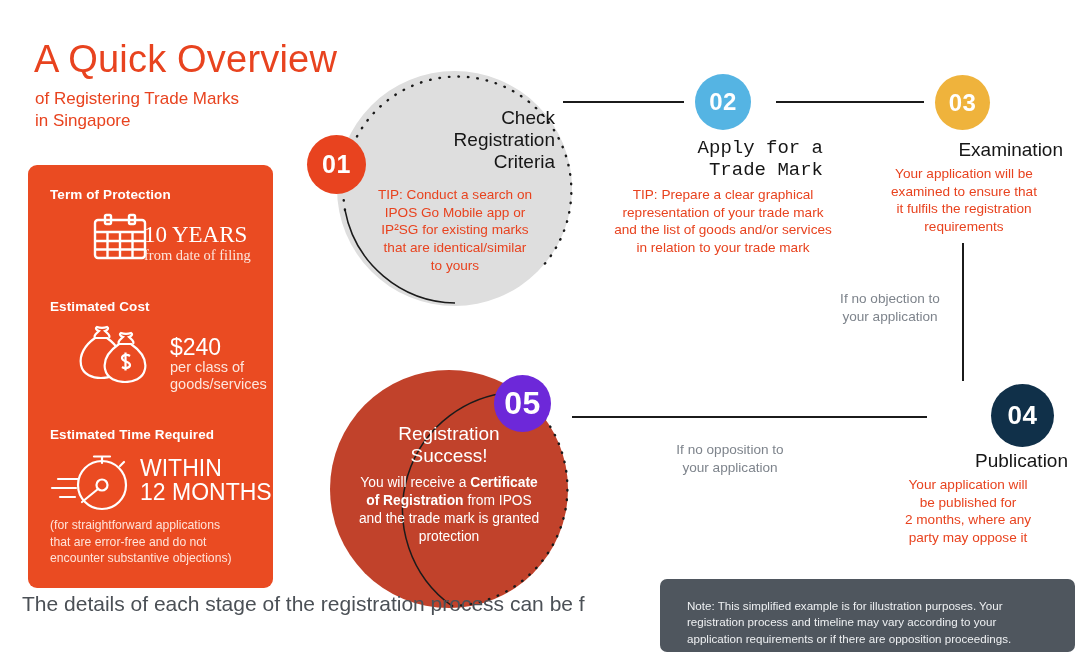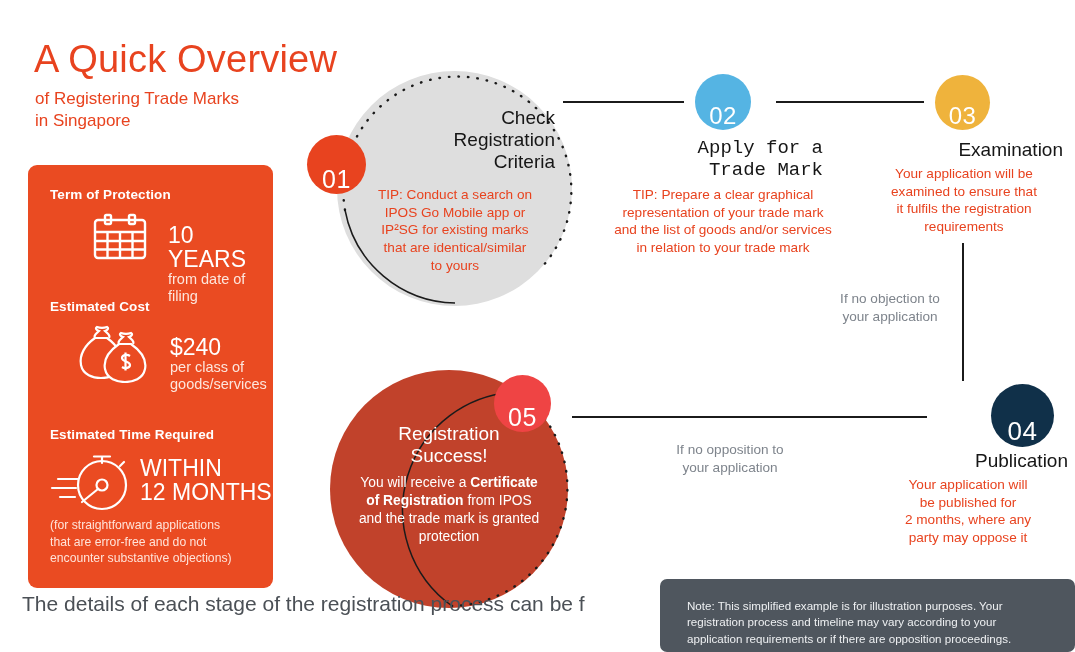--- a/index.html
+++ b/index.html
@@ -46,22 +46,22 @@
   .stat .sml { font-size: 14.5px; font-weight: 400; line-height: 1.18; white-space: pre-line; color: #fde6dd; }
 
   .finenote {
     position: absolute; left: 22px; top: 352px; width: 212px;
     font-size: 12.2px; line-height: 1.36; color: #ffe3d9; white-space: pre-line;
   }
 
   
   .badge {
     position: absolute; border-radius: 50%;
-    display: flex; align-items: flex-end; justify-content: center;
-    color: #ffffff; font-weight: 400; letter-spacing: 0.5px;
+    display: flex; align-items: center; justify-content: center;
+    color: #ffffff; font-weight: 700; letter-spacing: 0.5px;
   }
   .steptitle {
     position: absolute; text-align: right;
     font-size: 19px; color: #161616; line-height: 1.15; white-space: pre-line;
   }
   .steptip {
     position: absolute; text-align: center;
     font-size: 13.6px; color: #e8431f; line-height: 1.3; white-space: pre-line;
   }
   .connector { position: absolute; background: #1b1b1b; }
@@ -127,21 +127,21 @@
         <line x1="3" y1="19" x2="53" y2="19"></line>
         <line x1="3" y1="28" x2="53" y2="28"></line>
         <line x1="3" y1="36.5" x2="53" y2="36.5"></line>
         <line x1="15.5" y1="19" x2="15.5" y2="45"></line>
         <line x1="28" y1="19" x2="28" y2="45"></line>
         <line x1="40.5" y1="19" x2="40.5" y2="45"></line>
         <rect x="13" y="2" width="6" height="9" rx="1.4"></rect>
         <rect x="37" y="2" width="6" height="9" rx="1.4"></rect>
       </svg>
     </div>
-    <div class="stat" style="left:140px;top:58px;">
+    <div class="stat" style="left:116px;top:58px;font-family:Liberation Serif, serif;">
       <div class="big">10 YEARS</div>
       <div class="sml">from date of filing</div>
     </div>
 
     <div class="card-head h2">Estimated Cost</div>
     <div class="ic" style="left:47px;top:160px;">
       <svg width="72" height="58" viewBox="0 0 72 58" fill="none" stroke="#ffffff" stroke-width="2.2">
         <path d="M20 13 c-2-3 2-5 4-7 -3-1-4-3-2-4 3 1 7 1 10 0 2 1 1 3-2 4 2 2 6 4 4 7"></path>
         <path d="M20 13 C10 20 4 30 6 40 c2 10 12 13 20 13 8 0 18-3 20-13 2-10-4-20-14-27 z"></path>
         <path d="M44 19 c-2-3 2-5 4-7 -3-1-4-3-2-4 3 1 7 1 10 0 2 1 1 3-2 4 2 2 6 4 4 7"></path>
@@ -233,21 +233,21 @@
   <div class="steptip" style="left:872px;top:476px;width:192px;">Your application will
 be published for
 2 months, where any
 party may oppose it</div>
 
   <div class="disc-brick"></div>
   <svg class="arc-svg" width="1075" height="652" viewBox="0 0 1075 652" fill="none">
     <path d="M 518 392 A 118 118 0 0 1 452 606" stroke="#1b1b1b" stroke-width="2.4" stroke-linecap="round" stroke-dasharray="0.5 9"></path>
     <path d="M 518 392 A 118 118 0 0 0 452 606" stroke="#1b1b1b" stroke-width="1.5"></path>
   </svg>
-  <div class="badge" style="left:494px;top:375px;width:57px;height:57px;background:#ef4444;font-size:25px;">
+  <div class="badge" style="left:494px;top:375px;width:57px;height:57px;background:#6d28d9;font-size:32px;">
     <span>05</span>
   </div>
   <div class="s5title" style="left:349px;top:423px;width:200px;">Registration
 Success!</div>
   <div class="s5body" style="left:356px;top:474px;width:186px;"><span>You will receive a </span><b>Certificate of Registration</b><span> from IPOS and the trade mark is granted protection</span></div>
 
   <div class="bottomline">The details of each stage of the registration process can be f</div>
   <div class="notebox">
     <div class="notetext">Note: This simplified example is for illustration purposes. Your registration process and timeline may vary according to your application requirements or if there are opposition proceedings.</div>
   </div>

